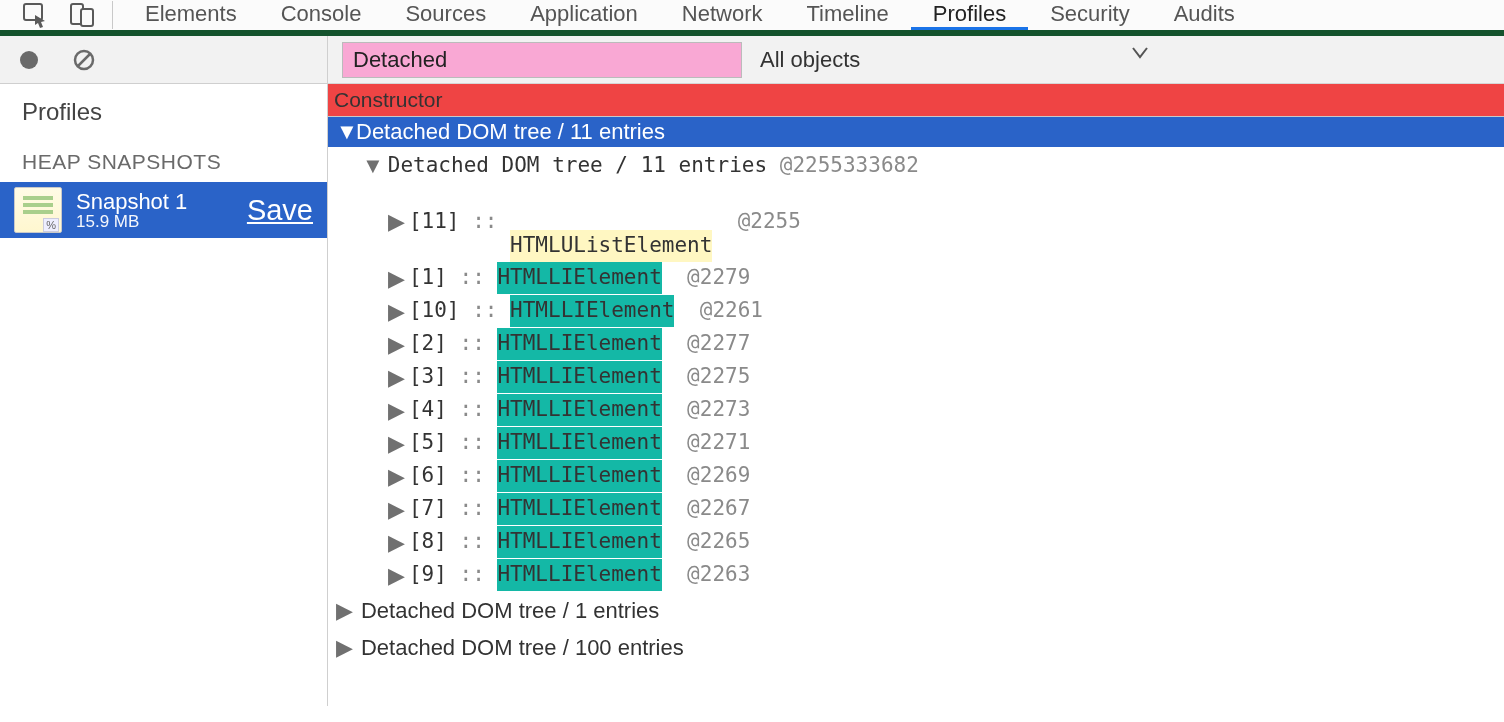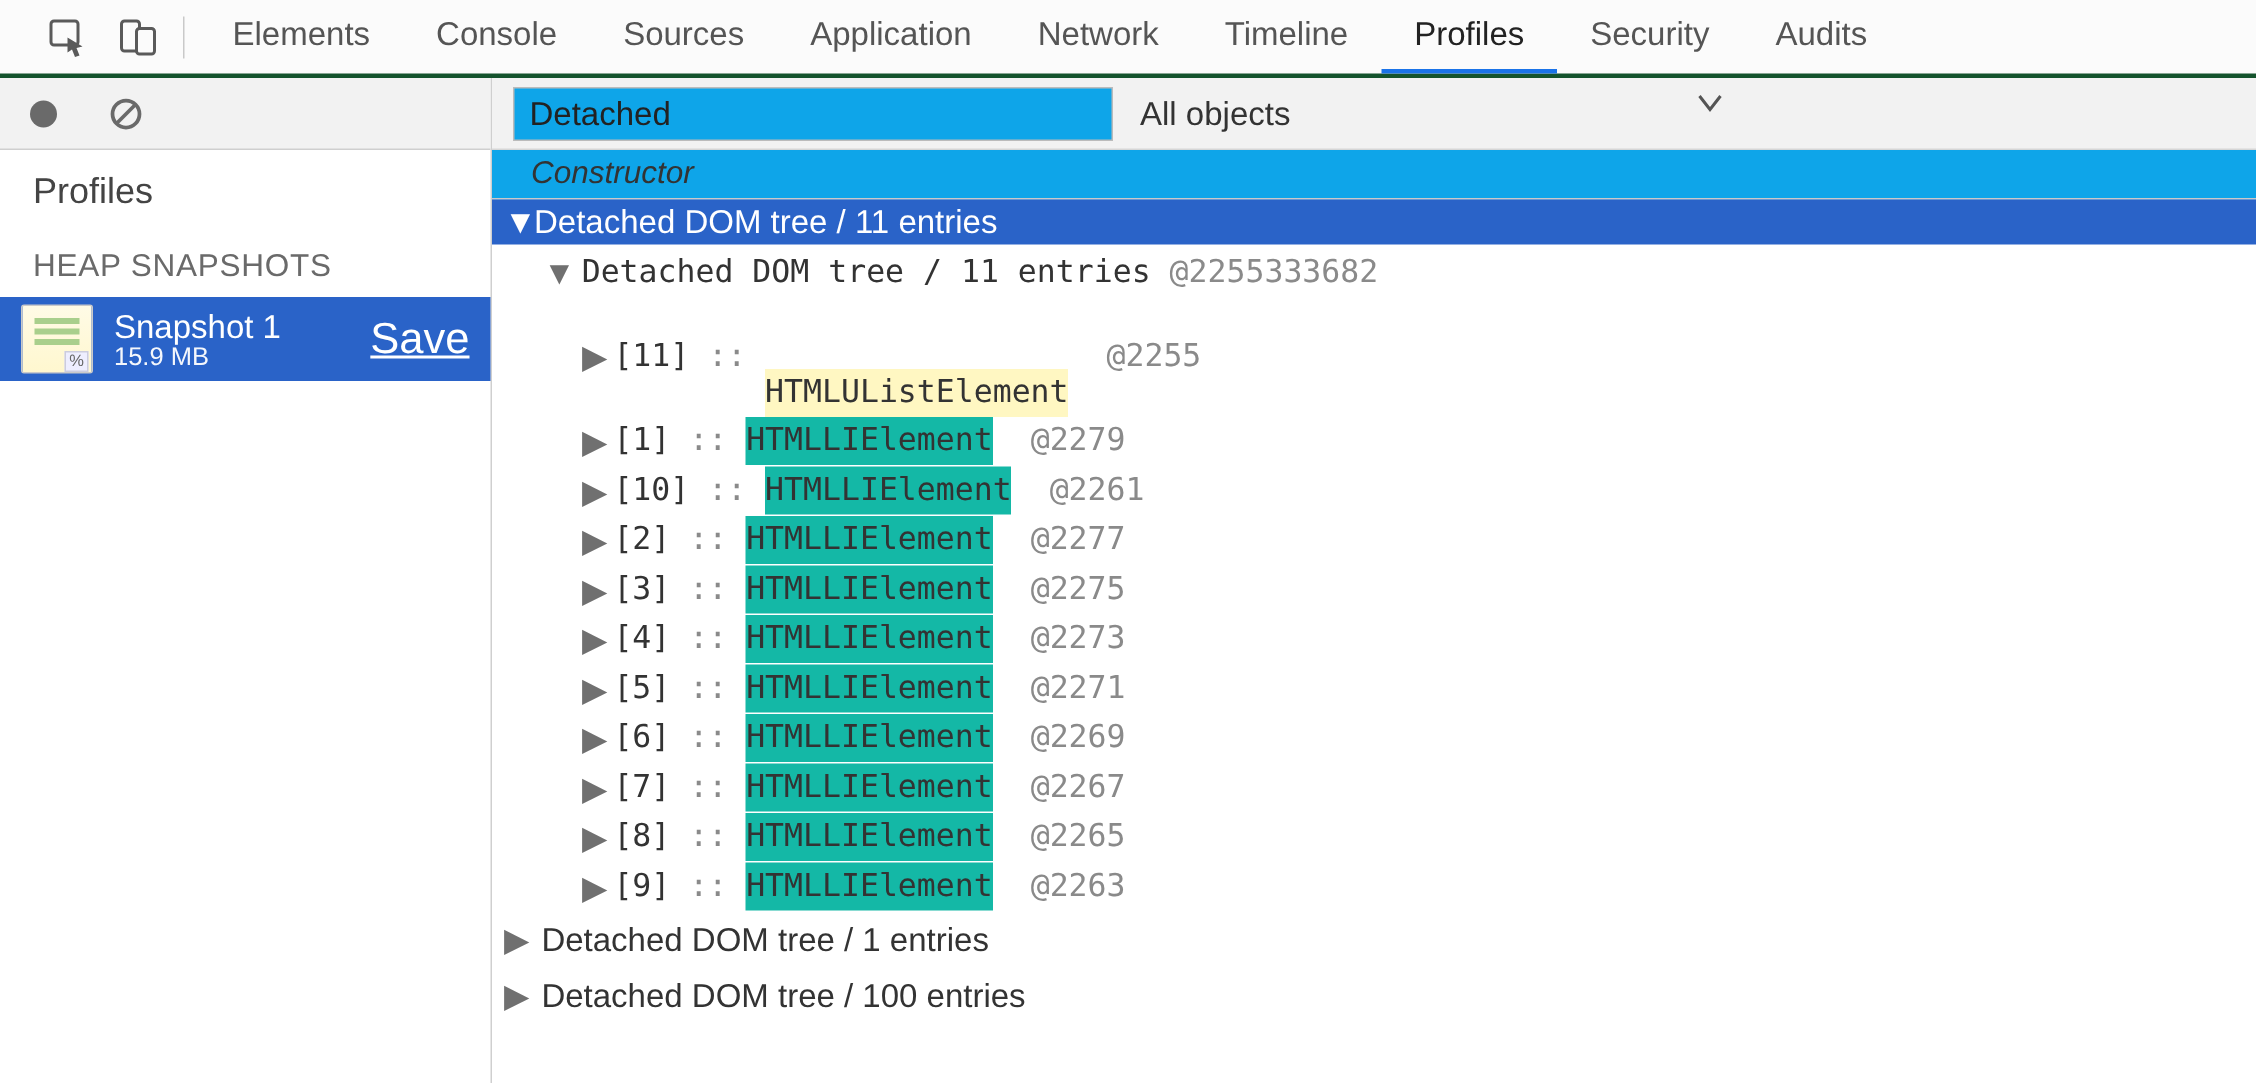--- a/index.html
+++ b/index.html
@@ -11,24 +11,24 @@
     background: #fff;
     width: 1504px;
     height: 722px;
     overflow: hidden;
   }
 
   
   .tab-strip {
     display: flex;
     align-items: center;
-    height: 52px;
-    border-bottom: 3px solid #14532d;
+    height: 36px;
+    border-bottom: 6px solid #14532d;
     background: #fbfbfb;
-    padding-left: 22px;
+    padding-left: 12px;
   }
   .tab-strip .strip-icons {
     display: flex;
     align-items: center;
     gap: 18px;
     padding: 0 12px 0 10px;
     height: 100%;
   }
   .strip-sep {
     width: 1px;
@@ -155,40 +155,40 @@
     padding: 4px 10px;
     font-size:22px;
     color:#333;
     cursor:pointer;
   }
   .combo .caret { color:#555; }
   .filter-input {
     width: 400px;
     height: 36px;
     border: 1px solid #bbb;
-    background: #0ea5e9;
+    background: #f9a8d4;
     font-size: 22px;
     padding: 2px 10px;
     color:#222;
   }
   .spacer { flex:1; }
   .objscope {
     display:flex; align-items:flex-start; justify-content:space-between;
     min-width: 400px;
     font-size:22px; color:#333;
     padding: 4px 6px;
     cursor:pointer;
   }
 
   
   .col-header {
-    background:#0ea5e9;
+    background:#ef4444;
     border-bottom:1px solid #c9c9c9;
-    padding: 4px 26px;
-    font-size:21px; color:#333;font-style:italic;
+    padding: 4px 6px;
+    font-size:21px; color:#333;
   }
 
   
   .group-row {
     display:flex; align-items:center;
     background:#2a63c8; color:#fff;
     padding:2px 8px;
     font-size:22px;
     gap:6px;
   }

